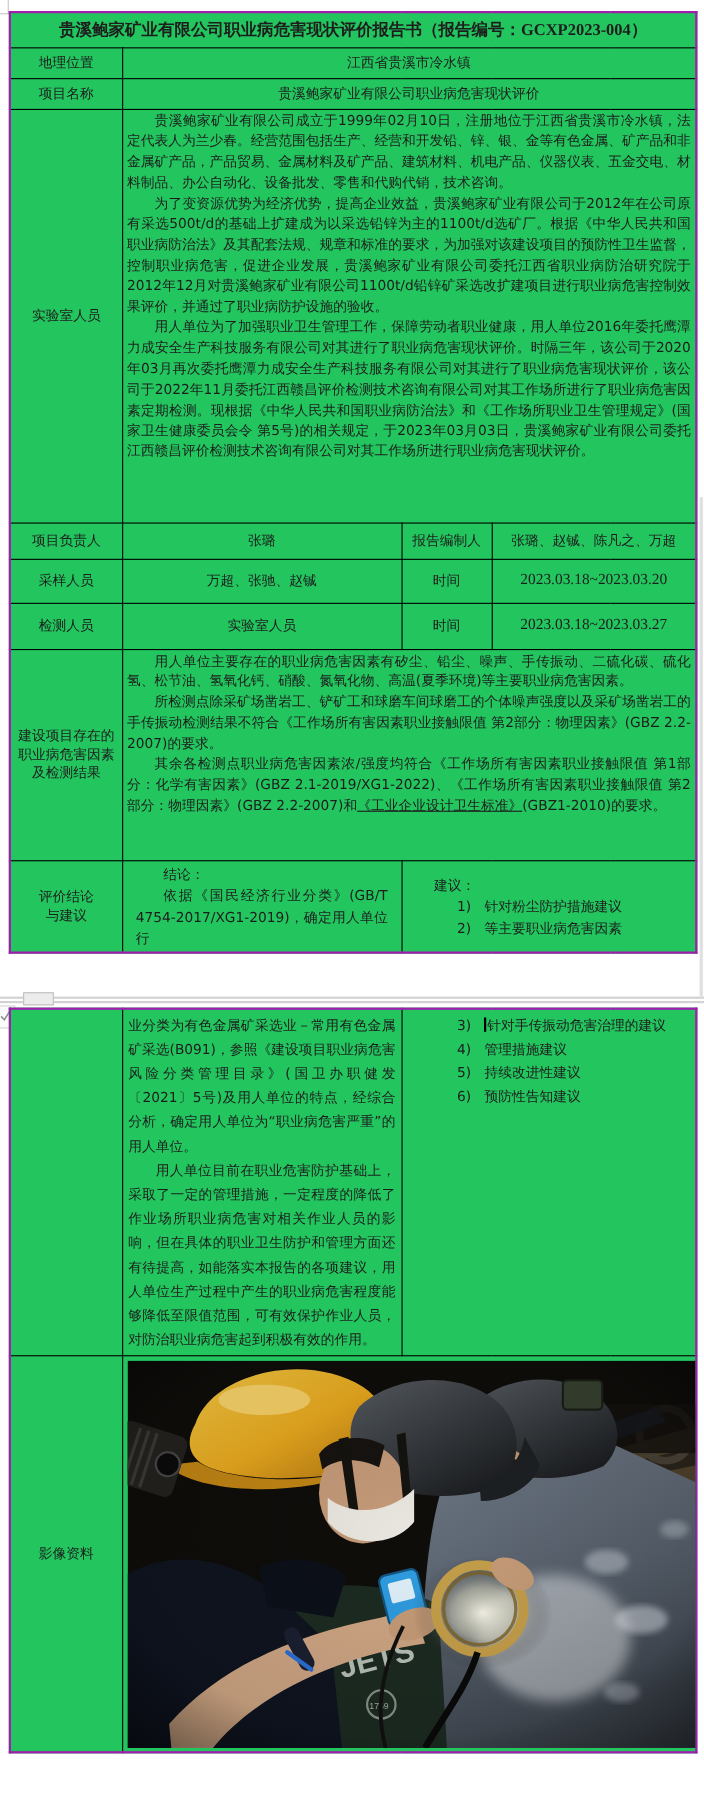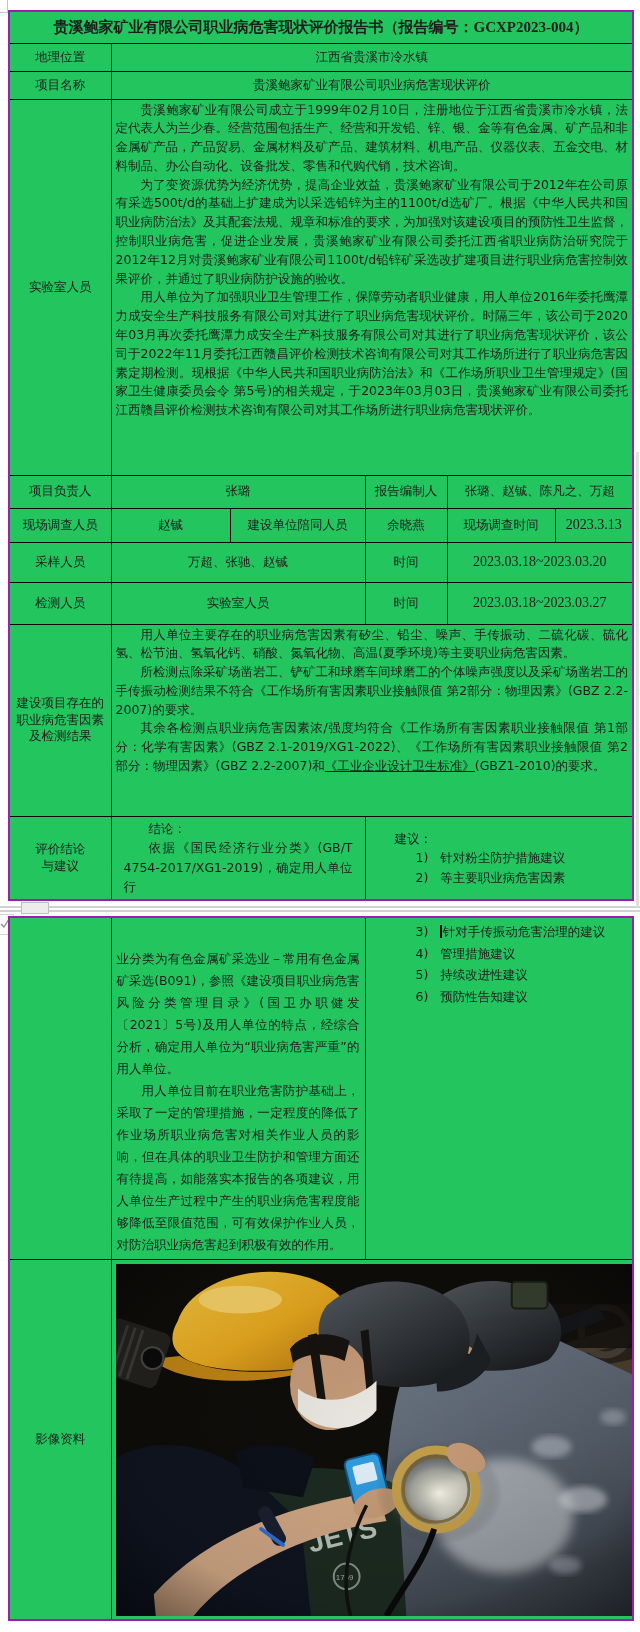--- a/index.html
+++ b/index.html
@@ -8,21 +8,21 @@
   #t1{top:10px;}
   #t2{top:916px;}
   td{border:1px solid #000;padding:0 3px;font-size:12.5px;overflow:hidden;vertical-align:middle;line-height:1.35;}
   td.lab{text-align:center;padding:2px 4px;}
   td.c{text-align:center;}
   .title-cell{font-weight:bold;font-size:15px;text-align:center;padding:3px 2px;}
   .sn{font-family:"Liberation Serif",serif;}
   .date{font-family:"Liberation Serif",serif;font-size:14px;text-align:center;}
   .txt{vertical-align:top;text-align:justify;line-height:18.8px;padding:1px 4px 0 4px;}
   .para{text-indent:2em;}
-  .para.noind{text-indent:0;margin-top:27px;}
+  .para.noind{text-indent:0;}
   .concl-l{vertical-align:top;line-height:19.5px;padding:2px 12px;text-align:justify;}
   .concl-l2{vertical-align:top;line-height:22px;padding:3px 5px;text-align:justify;}
   .sug{vertical-align:top;line-height:19.5px;padding:12px 4px;}
   .sug2{vertical-align:top;line-height:21.5px;padding:3px 4px;}
   .sug-item{white-space:nowrap;overflow:hidden;}
   .sug-num{display:inline-block;margin-left:46px;margin-right:12px;}
   .ul{text-decoration:underline;}
   .cursor{display:inline-block;width:1.5px;height:13px;background:#000;vertical-align:-2px;margin-right:1px;}
   .photo-cell{padding:4px 2px 3px 4px;vertical-align:top;}
   .photo-wrap{width:100%;height:100%;}
@@ -76,28 +76,20 @@
     </td>
   </tr>
 
   <tr style="height:33px">
     <td class="lab">项目负责人</td>
     <td colspan="2" class="c">张璐</td>
     <td class="lab">报告编制人</td>
     <td colspan="2" class="c">张璐、赵铖、陈凡之、万超</td>
   </tr>
 
-  <tr style="height:34px">
-    <td class="lab">现场调查人员</td>
-    <td class="c">赵铖</td>
-    <td class="lab">建设单位陪同人员</td>
-    <td class="c">余晓燕</td>
-    <td class="lab">现场调查时间</td>
-    <td class="date">2023.3.13</td>
-  </tr>
 
   <tr style="height:40px">
     <td class="lab">采样人员</td>
     <td colspan="2" class="c">万超、张驰、赵铖</td>
     <td class="lab">时间</td>
     <td colspan="2" class="date">2023.03.18~2023.03.20</td>
   </tr>
 
   <tr style="height:42px">
     <td class="lab">检测人员</td>

